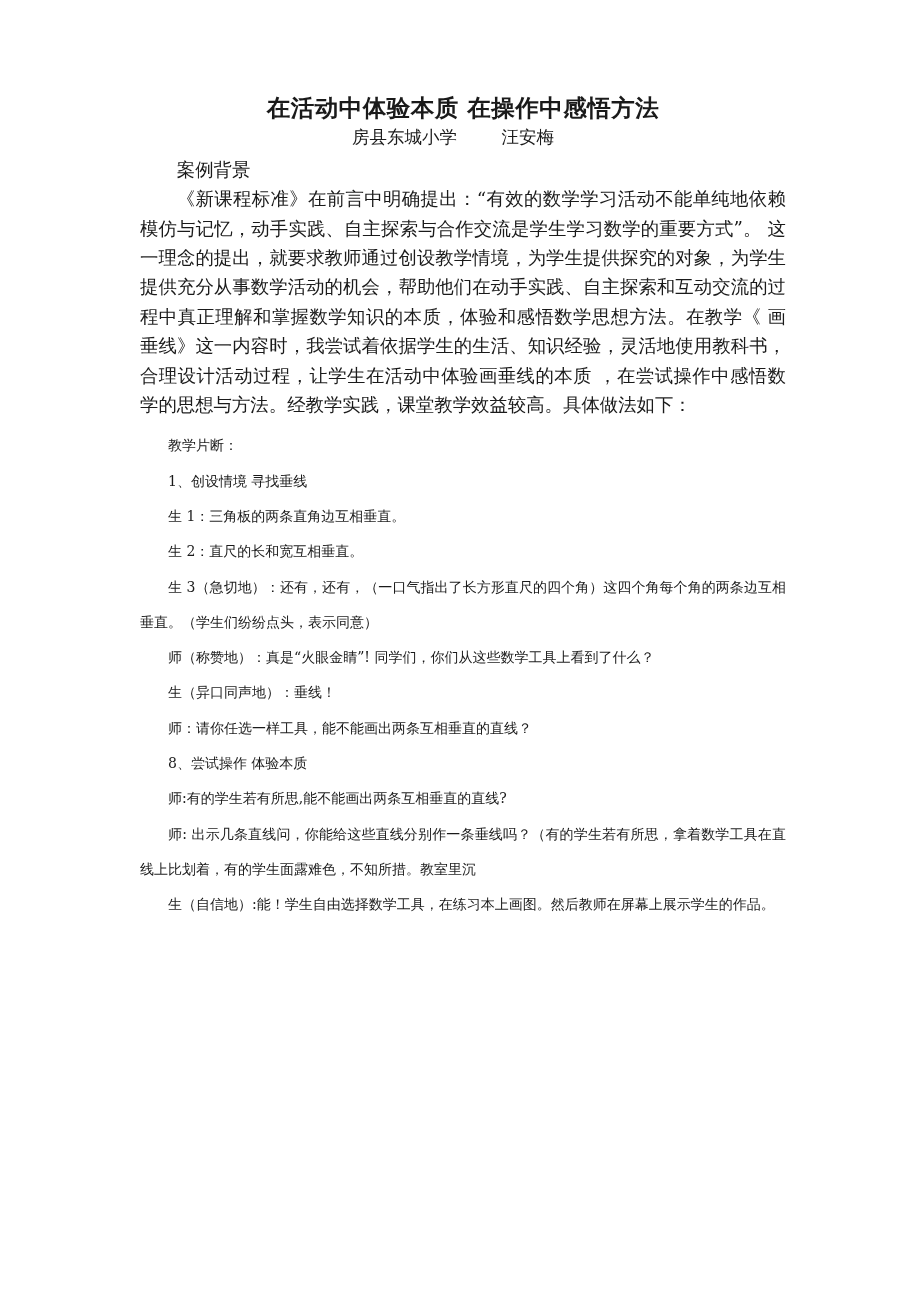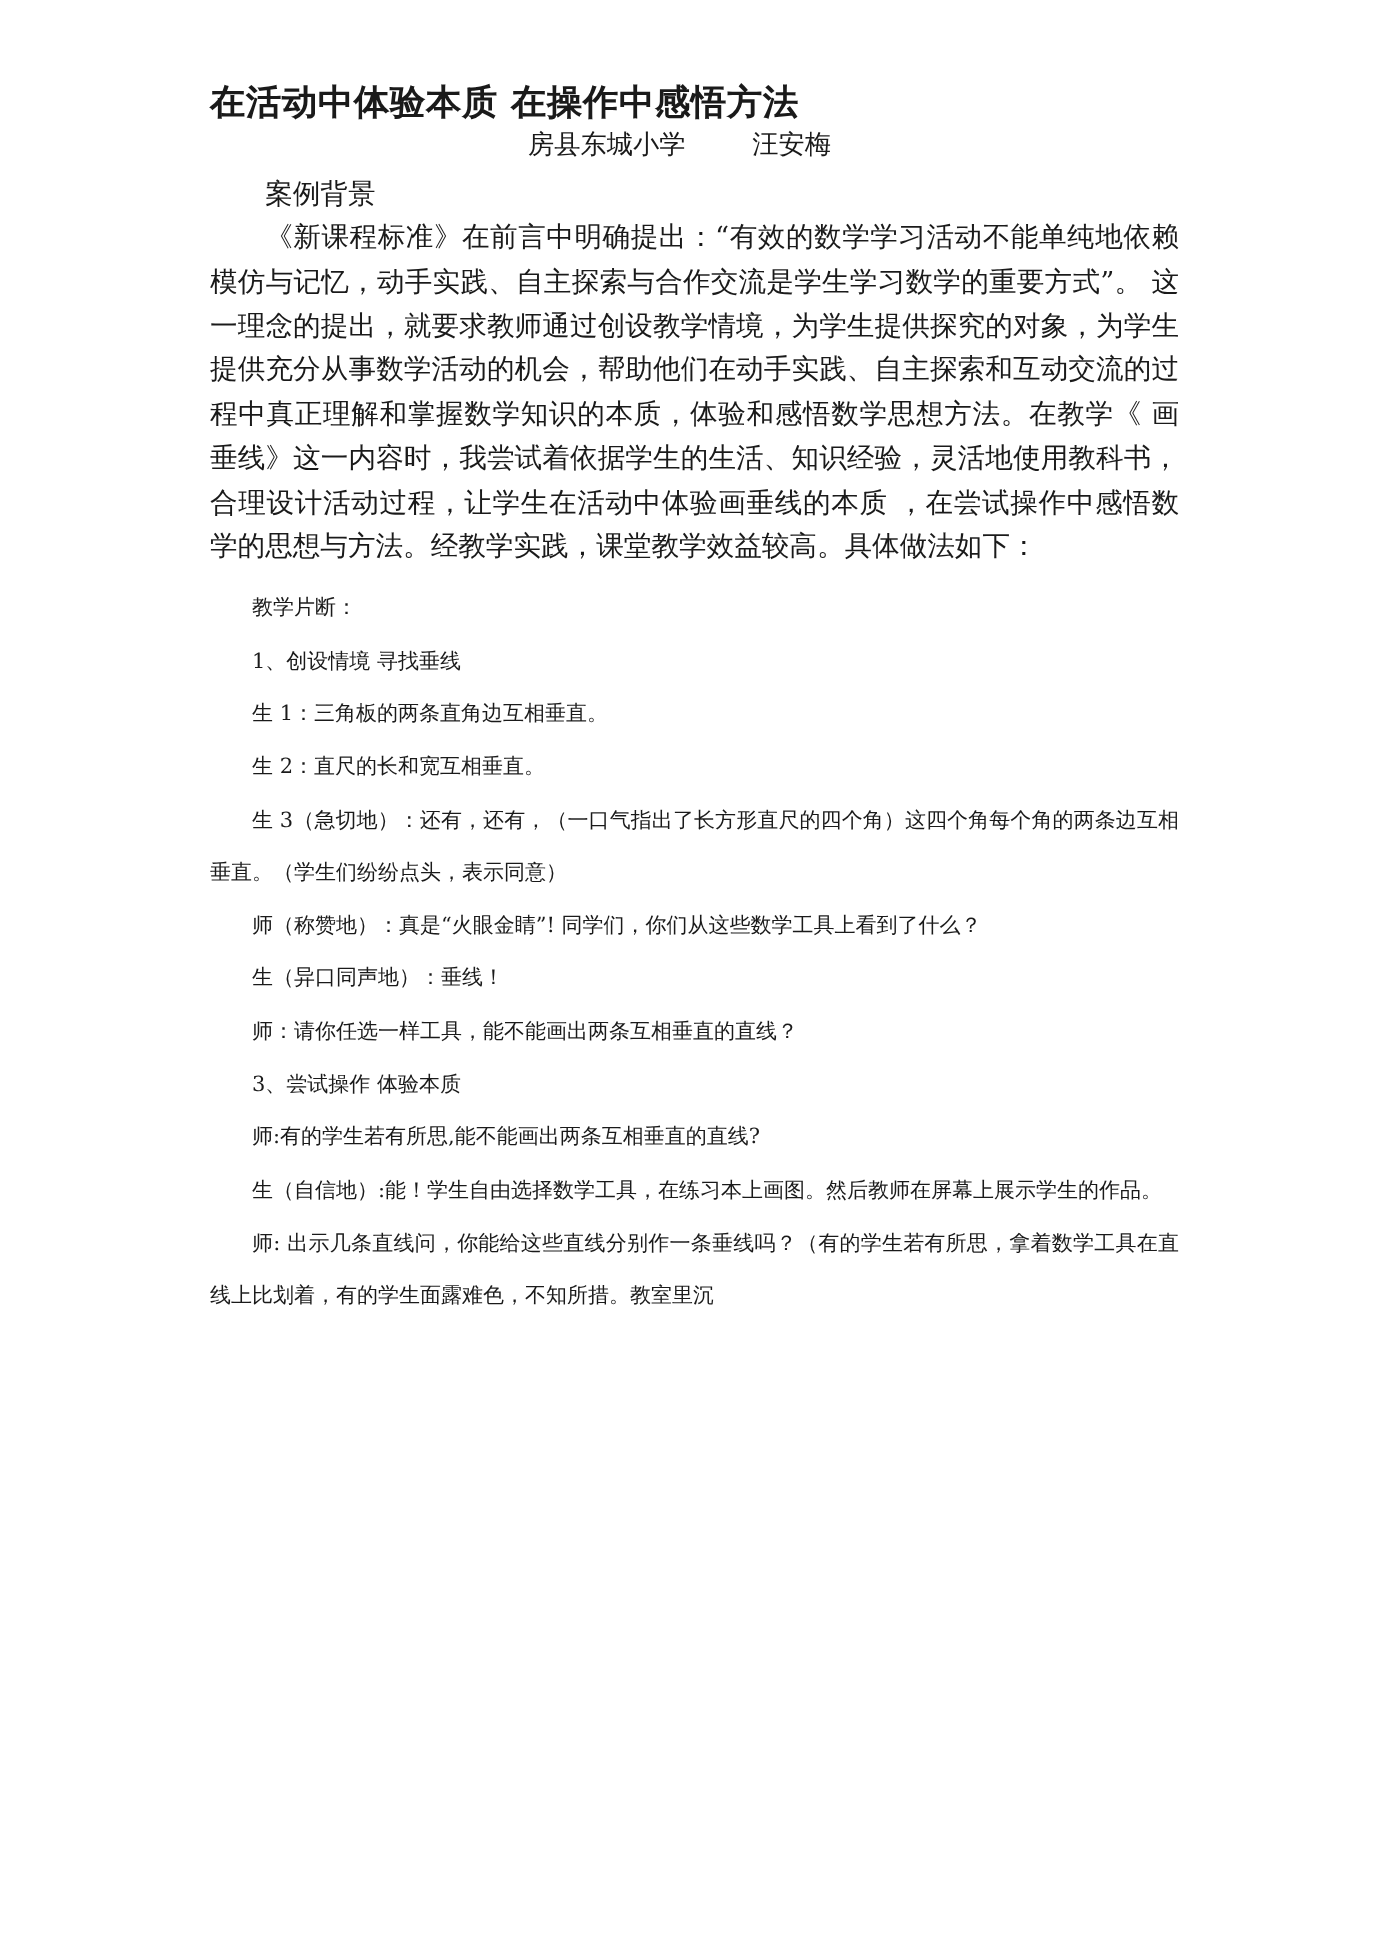--- a/index.html
+++ b/index.html
@@ -24,24 +24,24 @@
     position: absolute;
     left: 140px;
     top: 0;
     width: 646px;
   }
 
   
   .doc-title {
     font-size: 23.5px;
     font-weight: bold;
-    text-align: left;
+    text-align: center;
     letter-spacing: 0.5px;
     margin: 0;
-    padding-top: 54px;
+    padding-top: 94px;
     line-height: 1.25;
     font-family: "DejaVu Serif", "Liberation Serif", serif;
   }
   .doc-subtitle {
     font-size: 17.5px;
     text-align: right;
     margin: 0;
     padding-top: 10px;
     padding-right: 88px;
     line-height: 1.35;
@@ -109,22 +109,22 @@
 
     <p class="line">生 3（急切地）：还有，还有，（一口气指出了长方形直尺的四个角）这四个角每个角的两条边互相垂直。（学生们纷纷点头，表示同意）</p>
 
     <p class="line">师（称赞地）：真是“火眼金睛”! 同学们，你们从这些数学工具上看到了什么？</p>
 
     <p class="line">生（异口同声地）：垂线！</p>
 
     <p class="line">师：请你任选一样工具，能不能画出两条互相垂直的直线？</p>
 
 
-    <p class="line">3、尝试操作  体验本质</p>
+    <p class="line">8、尝试操作  体验本质</p>
 
     <p class="line">师:有的学生若有所思,能不能画出两条互相垂直的直线?</p>
 
+    <p class="line">师: 出示几条直线问，你能给这些直线分别作一条垂线吗？（有的学生若有所思，拿着数学工具在直线上比划着，有的学生面露难色，不知所措。教室里沉</p>
+
     <p class="line">生（自信地）:能！学生自由选择数学工具，在练习本上画图。然后教师在屏幕上展示学生的作品。</p>
-
-    <p class="line">师: 出示几条直线问，你能给这些直线分别作一条垂线吗？（有的学生若有所思，拿着数学工具在直线上比划着，有的学生面露难色，不知所措。教室里沉</p>
 
   </div>
 </div>
 
 </body></html>

